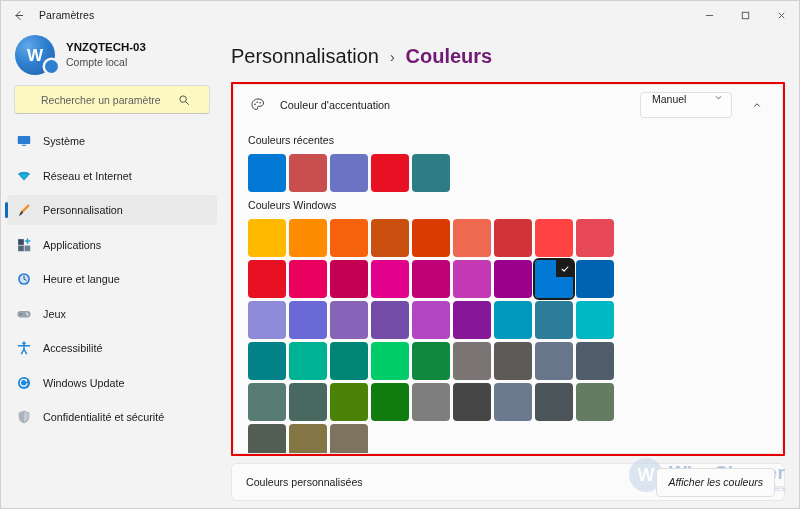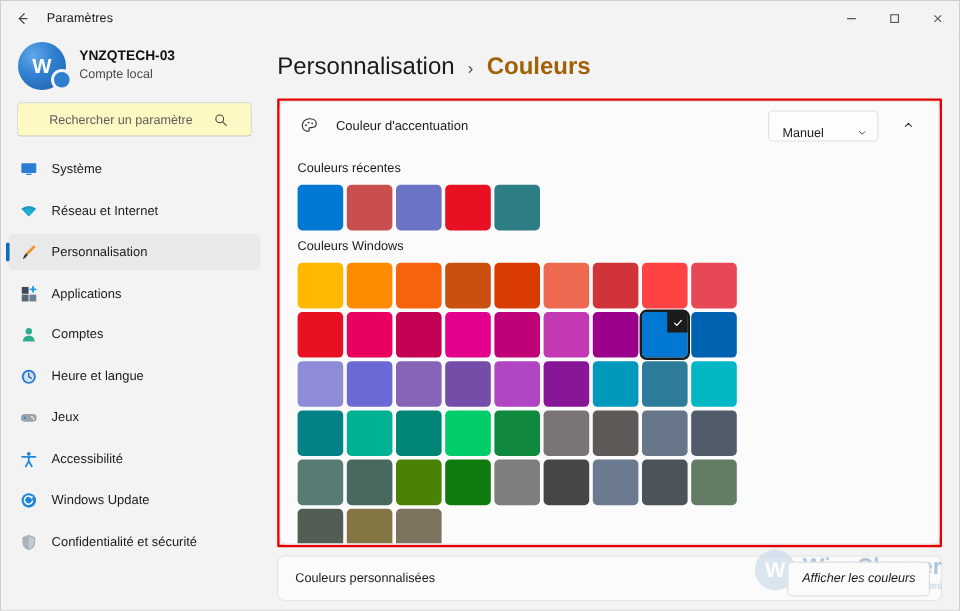--- a/index.html
+++ b/index.html
@@ -55,34 +55,34 @@
                            border-radius:2px;background:#0f6cbd;}
   .nav-ico{width:17px;height:17px;flex:0 0 17px;display:flex;align-items:center;justify-content:center;}
   .nav-lbl{font-size:10.8px;color:#1b1b1b;white-space:nowrap;}
 
   
   .main{flex:1;min-width:0;background:#f3f3f3;display:flex;flex-direction:column;
         padding:0 14px 0 8px;box-sizing:border-box;position:relative;}
   .breadcrumb{display:flex;align-items:center;gap:11px;padding:16px 0 14px 0;}
   .bc-link{font-size:20px;color:#1b1b1b;font-weight:400;}
   .bc-sep{font-size:14px;color:#4a4a4a;}
-  .bc-cur{font-size:20px;color:#a16207;font-weight:700;}
+  .bc-cur{font-size:20px;color:#701a75;font-weight:700;}
 
   .redbox{position:relative;border:2px solid #e60000;border-radius:1px;flex:1;min-height:0;
           display:flex;flex-direction:column;overflow:hidden;box-sizing:border-box;}
 
   .card{background:#fbfbfb;border:1px solid #e7e7e7;border-radius:6px;
         margin:0;flex:1;display:flex;flex-direction:column;min-height:0;overflow:hidden;}
 
   .card-head{height:40px;min-height:40px;display:flex;align-items:center;padding:0 12px 0 14px;gap:13px;}
   .ch-ico{width:19px;height:19px;flex:0 0 19px;display:flex;align-items:center;justify-content:center;color:#333;}
   .ch-title{font-size:10.8px;color:#1b1b1b;}
   .ch-right{margin-left:auto;display:flex;align-items:center;gap:12px;}
   .combo{min-width:92px;height:26px;border:1px solid #e0e0e0;background:#fdfdfd;border-radius:4px;
-         display:flex;align-items:flex-end;justify-content:space-between;padding:0 8px 0 11px;
+         display:flex;align-items:flex-start;justify-content:space-between;padding:0 8px 0 11px;
          font-size:10.5px;color:#1b1b1b;box-sizing:border-box;}
   .chev{color:#444;font-size:8px;line-height:1;}
   .expander{width:26px;height:26px;display:flex;align-items:center;justify-content:center;color:#333;}
 
   .card-body{padding:2px 14px 10px 14px;overflow:hidden;}
   .sec-label{font-size:10.6px;color:#1b1b1b;margin:7px 0 8px 0;}
   .recent-row{display:flex;gap:3px;}
   .sw{width:38px;height:38px;border-radius:4px;box-sizing:border-box;position:relative;}
   .grid{display:grid;grid-template-columns:repeat(9,38px);gap:3px;}
   .sw.sel{outline:2px solid #1b1b1b;outline-offset:0;}
@@ -199,29 +199,20 @@
           <div class="nav-item">
             <span class="nav-ico">
               <svg width="16" height="16" viewBox="0 0 18 18">
                 <rect x="2.4" y="2.4" width="6.4" height="6.4" fill="#3c4a5a"></rect>
                 <rect x="2.4" y="9.6" width="6.4" height="6.4" fill="#54667a"></rect>
                 <rect x="9.6" y="9.6" width="6.4" height="6.4" fill="#6d8196"></rect>
                 <path d="M13 2.2 V7 M10.6 4.6 H15.4" stroke="#1f9bd8" stroke-width="1.7" stroke-linecap="round"></path>
               </svg>
             </span>
             <span class="nav-lbl">Applications</span>
-          </div>
-          <div class="nav-item">
-            <span class="nav-ico">
-              <svg width="16" height="16" viewBox="0 0 18 18">
-                <circle cx="9" cy="5.7" r="3" fill="#2fae8e"></circle>
-                <path d="M3.4 15.2 A5.6 5.6 0 0 1 14.6 15.2 Z" fill="#2fae8e"></path>
-              </svg>
-            </span>
-            <span class="nav-lbl">Comptes</span>
           </div>
           <div class="nav-item">
             <span class="nav-ico">
               <svg width="16" height="16" viewBox="0 0 18 18">
                 <circle cx="9" cy="9" r="6.6" fill="#2b7cd3"></circle>
                 <circle cx="9" cy="9" r="4.8" fill="#cfe3f5"></circle>
                 <path d="M9 5.6 V9 L11.4 10.4" stroke="#1b4e82" stroke-width="1.1" fill="none" stroke-linecap="round"></path>
               </svg>
             </span>
             <span class="nav-lbl">Heure et langue</span>

